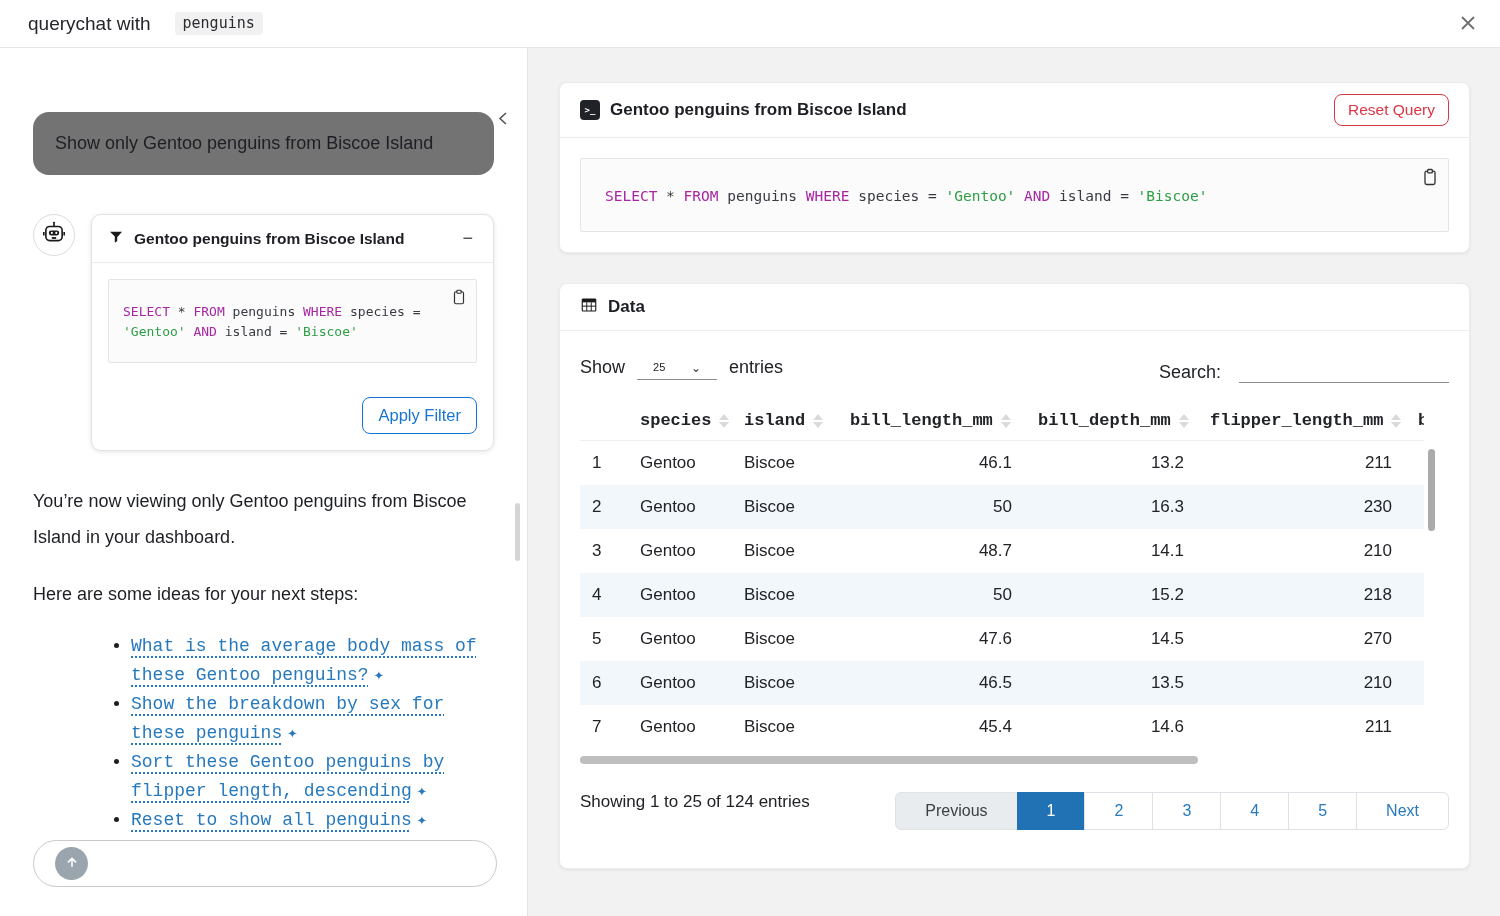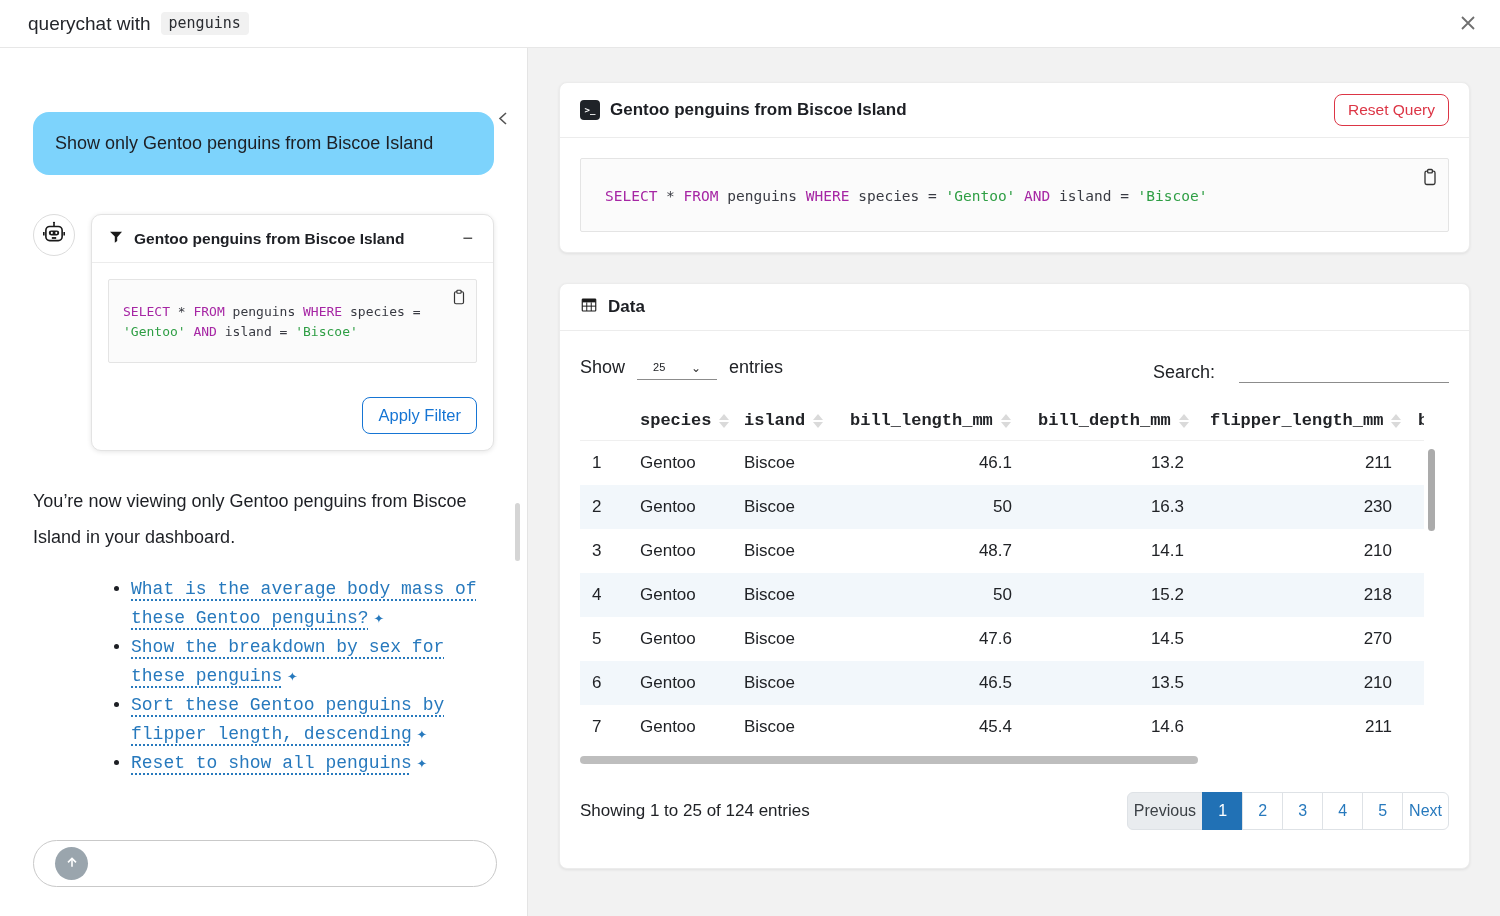--- a/index.html
+++ b/index.html
@@ -2,35 +2,35 @@
 <html><head>
 <meta charset="utf-8">
 <style>
   * { margin:0; padding:0; box-sizing:border-box; }
   html,body { width:1500px; height:916px; overflow:hidden; background:#fff;
     font-family:"Liberation Sans","DejaVu Sans",sans-serif; color:#1d1f24; }
 
   
   .topbar { height:48px; background:#fff; border-bottom:1px solid #e7e7e7;
     display:flex; align-items:center; padding:0 28px; position:relative; }
-  .topbar-title { font-size:19px; color:#24262b; display:flex; align-items:center; gap:10px; }
+  .topbar-title { font-size:19px; color:#24262b; display:flex; align-items:center; gap:24px; }
   .dataset-chip { font-family:"DejaVu Sans Mono","Liberation Mono",monospace; font-size:15px;
     background:#f1f1f1; border-radius:4px; padding:2px 8px 3px; color:#2a2c31; }
   .close-btn { position:absolute; right:16px; top:8px; width:32px; height:32px; display:flex;
     align-items:center; justify-content:center; cursor:pointer; background:none; border:none; }
 
   
   .app-body { display:flex; height:868px; }
   .sidebar { width:528px; min-width:528px; background:#fff; border-right:1px solid #e4e4e4;
     position:relative; padding:0 33px; overflow:hidden; }
   .main-pane { flex:1; background:#f2f2f2; padding:34px 30px 0 31px; overflow:hidden; }
 
   
   .collapse-btn { position:absolute; top:62px; right:16px; background:none; border:none; cursor:pointer; }
-  .user-bubble { margin-top:64px; background:#7dd3fc; border-radius:16px; padding:17px 22px;
+  .user-bubble { margin-top:64px; background:#737373; border-radius:16px; padding:17px 22px;
     font-size:18px; line-height:29px; color:#1d1f24; }
   .bot-row { display:flex; margin-top:39px; align-items:flex-start; }
   .avatar { width:42px; height:42px; border-radius:50%; border:1px solid #dcdcdc; background:#fff;
     display:flex; align-items:center; justify-content:center; flex:none; }
   .filter-card { flex:1; margin-left:16px; background:#fff; border:1px solid #e3e3e3; border-radius:10px;
     box-shadow:0 1px 5px rgba(0,0,0,.10); }
   .filter-card-header { display:flex; align-items:center; padding:13px 16px; border-bottom:1px solid #ececec; }
   .filter-card-title { font-size:15.5px; font-weight:700; margin-left:10px; flex:1; }
   .collapse-minus { border:none; background:none; font-size:18px; color:#3c3c3c; cursor:pointer; padding:0 4px; }
   .filter-card-body { padding:16px; }
@@ -74,45 +74,45 @@
   .code-block.large { padding:29px 24px 27px; font-size:14.5px; }
 
   .data-card { margin-top:30px; height:586px; position:relative; }
   .controls-row { display:flex; align-items:flex-start; justify-content:space-between; padding:24px 20px 0; }
   .length-control { display:flex; align-items:center; gap:12px; font-size:18px; color:#212327; }
   .length-select { appearance:none; -webkit-appearance:none; border:none; border-bottom:1px solid #8c8c8c;
     background:transparent; font-size:11px; font-family:inherit; color:#212327; width:80px;
     padding:4px 4px 6px 16px; cursor:pointer; }
   .select-wrap { position:relative; display:inline-block; }
   .select-wrap .chev { position:absolute; right:16px; top:6px; pointer-events:none; color:#333; font-size:12px; }
-  .search-control { display:flex; align-items:flex-end; gap:24px; font-size:18px; color:#212327;justify-content:center; }
+  .search-control { display:flex; align-items:flex-end; gap:18px; font-size:18px; color:#212327;justify-content:center; }
   .search-input { border:none; outline:none; border-bottom:1px solid #8c8c8c; width:210px; height:28px;
     font-size:16px; font-family:inherit; background:transparent; }
 
   .table-wrap { position:relative; margin:18px 20px 0; height:365px; overflow:hidden; }
   table.data-table { border-collapse:collapse; table-layout:fixed; width:844px; }
   .data-table th { font-weight:700; font-size:17px; text-align:left; padding:10px 12px; color:#212327;
     border-bottom:1px solid #efefef; white-space:nowrap; overflow:hidden;font-family:Liberation Mono, monospace; }
   .data-table td { font-size:17px; padding:12px 12px; color:#212327; white-space:nowrap; overflow:hidden; }
   .data-table td.num { text-align:right; padding-right:14px; }
   .data-table tr.stripe { background:#f2f7fb; }
   .th-inner { display:inline-flex; align-items:center; }
   .sorter { display:inline-flex; flex-direction:column; margin-left:8px; gap:2px; }
   .tri-up { width:0; height:0; border-left:5px solid transparent; border-right:5px solid transparent;
     border-bottom:6px solid #dadada; }
   .tri-down { width:0; height:0; border-left:5px solid transparent; border-right:5px solid transparent;
     border-top:6px solid #dadada; }
   .v-scroll-thumb { position:absolute; left:848px; top:48px; width:7px; height:82px; background:#ababab; border-radius:4px; }
   .h-scroll-thumb { position:absolute; left:0; top:355px; width:618px; height:8px; background:#b3b3b3; border-radius:4px; opacity:.85; }
 
-  .table-footer { display:flex; align-items:center; justify-content:space-between; padding:26px 20px 0; }
+  .table-footer { display:flex; justify-content:space-between; padding:26px 20px 0; }
   .info-text { font-size:17px; color:#212327; }
   .pagination { display:flex; }
   .page-item { border:1px solid #dee2e6; background:#fff; color:#2779bd; font-size:16px; font-family:inherit;
-    padding:9px 6px; margin-left:-1px; cursor:pointer; min-width:41px; text-align:center; }
+    padding:9px 29px; margin-left:-1px; cursor:pointer; min-width:41px; text-align:center; }
   .page-item.prev { background:#e9ecef; color:#3c4146; border-radius:6px 0 0 6px; margin-left:0; }
   .page-item.next { border-radius:0 6px 6px 0; }
   .page-item.active { background:#2171b5; border-color:#2171b5; color:#fff; }
 </style>
 </head>
 <body>
 
 <div class="topbar">
   <div class="topbar-title">
     <span>querychat with</span>
@@ -180,20 +180,21 @@
             <code><span class="tok-keyword">SELECT</span><span class="tok-plain"> * </span><span class="tok-keyword">FROM</span><span class="tok-plain"> penguins </span><span class="tok-keyword">WHERE</span><span class="tok-plain"> species = </span><span class="tok-string">'Gentoo'</span><span class="tok-plain"> </span><span class="tok-keyword">AND</span><span class="tok-plain"> island = </span><span class="tok-string">'Biscoe'</span></code>
           </div>
         </div>
         <div class="apply-row">
           <button class="apply-btn">Apply Filter</button>
         </div>
       </div>
     </div>
 
     <p class="assistant-text p1">You’re now viewing only Gentoo penguins from Biscoe Island in your dashboard.</p>
+    <p class="assistant-text p2">Here are some ideas for your next steps:</p>
 
     <ul class="suggestion-list">
         <li><a class="suggestion-link">What is the average body mass of these Gentoo penguins?</a><span class="sparkle">✦</span></li>
         <li><a class="suggestion-link">Show the breakdown by sex for these penguins</a><span class="sparkle">✦</span></li>
         <li><a class="suggestion-link">Sort these Gentoo penguins by flipper length, descending</a><span class="sparkle">✦</span></li>
         <li><a class="suggestion-link">Reset to show all penguins</a><span class="sparkle">✦</span></li>
       </ul>
 
     <div class="chat-input-bar">
       <button class="send-btn">

